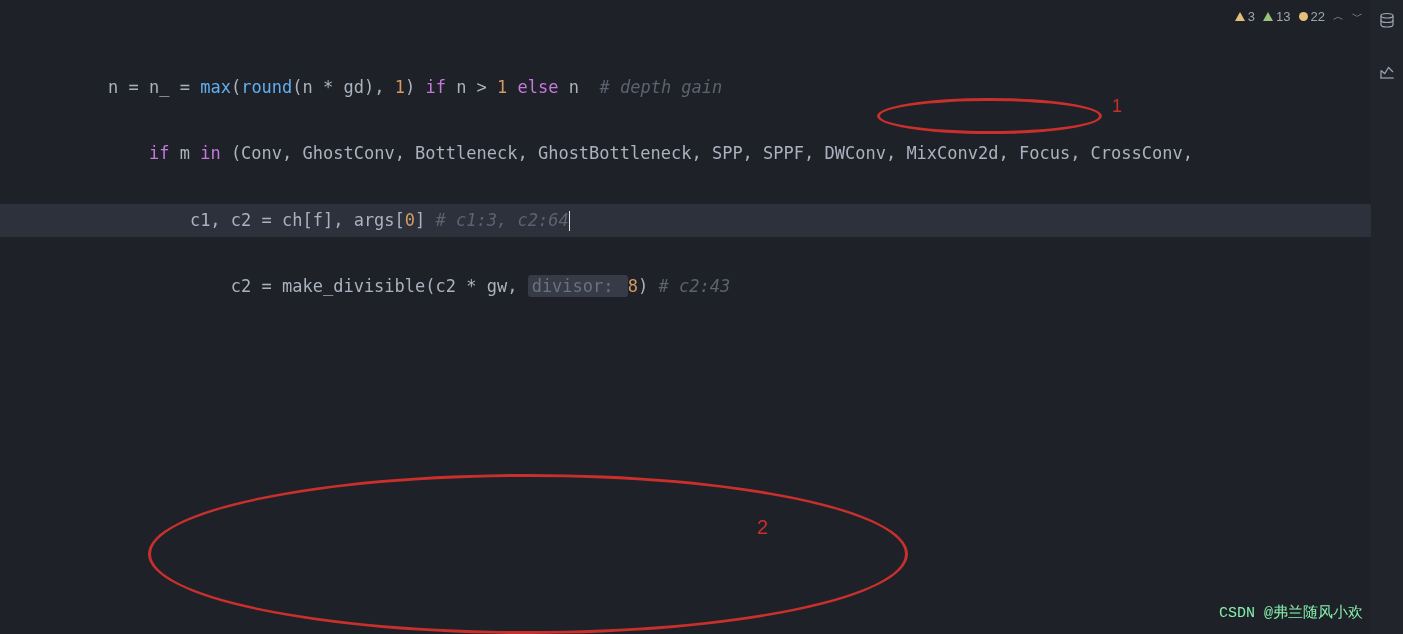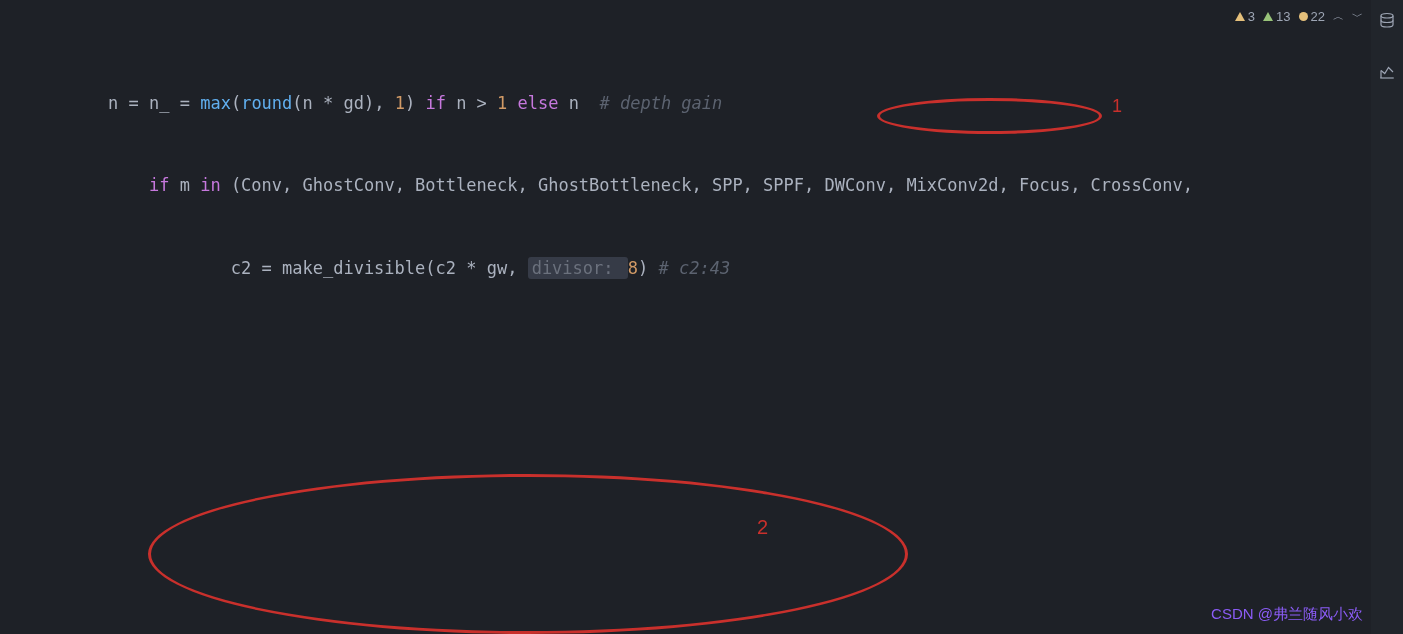--- a/index.html
+++ b/index.html
@@ -13,21 +13,21 @@
   height: 634px;
   overflow: hidden;
   position: relative;
 }
 .editor {
   padding-left: 108px;
   padding-top: 38px;
   white-space: pre;
   position: relative;
 }
-.line { position: relative; margin-top: 16px; }
+.line { position: relative; }
 .line.highlighted {
   background: #2c313c;
   margin-left: -108px;
   padding-left: 108px;
 }
 .tk-kw { color: #c678dd; }
 .tk-fn { color: #61afef; }
 .tk-id { color: #abb2bf; }
 .tk-num { color: #d19a66; }
 .tk-cmt { color: #5c6370; font-style: italic; }
@@ -66,23 +66,23 @@
 .tri { width: 0; height: 0; border-left: 5px solid transparent; border-right: 5px solid transparent; }
 .tri.yel { border-bottom: 9px solid #e5c07b; }
 .tri.grn { border-bottom: 9px solid #98c379; }
 .dot-yel { width: 9px; height: 9px; background: #e5c07b; border-radius: 50%; }
 .chev { color: #9da5b4; font-size: 11px; }
 
 .watermark {
   position: absolute;
   bottom: 6px;
   right: 40px;
-  font-family: Liberation Sans, sans-serif;
+  font-family: Liberation Mono, monospace;
   font-size: 15px;
-  color: #8b5cf6;
+  color: #86efac;
 }
 
 .annotation {
   position: absolute;
   pointer-events: none;
 }
 .ellipse1 {
   border: 3px solid #c9302c;
   border-radius: 50%;
   width: 225px;
@@ -112,20 +112,21 @@
   left: 757px;
   top: 508px;
 }
 </style>
 </head>
 <body>
 
 <div class="editor">
 <div class="line"><span class="tk-id">n</span><span class="tk-op"> = </span><span class="tk-id">n_</span><span class="tk-op"> = </span><span class="tk-fn">max</span><span class="tk-punc">(</span><span class="tk-fn">round</span><span class="tk-id">(n * gd), </span><span class="tk-num">1</span><span class="tk-punc">) </span><span class="tk-kw">if</span><span class="tk-id"> n &gt; </span><span class="tk-num">1</span><span class="tk-kw"> else</span><span class="tk-id"> n  </span><span class="tk-cmt"># depth gain</span></div>
 <div class="line">    <span class="tk-kw">if</span><span class="tk-id"> m </span><span class="tk-kw">in</span><span class="tk-cls"> (Conv, GhostConv, Bottleneck, GhostBottleneck, SPP, SPPF, DWConv, MixConv2d, Focus, CrossConv,</span></div>
+<div class="line highlighted">        <span class="tk-id">c1, c2 = ch[f], args[</span><span class="tk-num">0</span><span class="tk-punc">] </span><span class="tk-cmt"># c1:3, c2:64</span><span class="cursor"></span></div>
 <div class="line">            <span class="tk-id">c2 = make_divisible(c2 * gw, </span><span class="tk-hint"><span>divisor: </span></span><span class="tk-num">8</span><span class="tk-punc">) </span><span class="tk-cmt"># c2:43</span></div>
 <div class="line"> </div>
 
 
 
 
 
 
 
 

